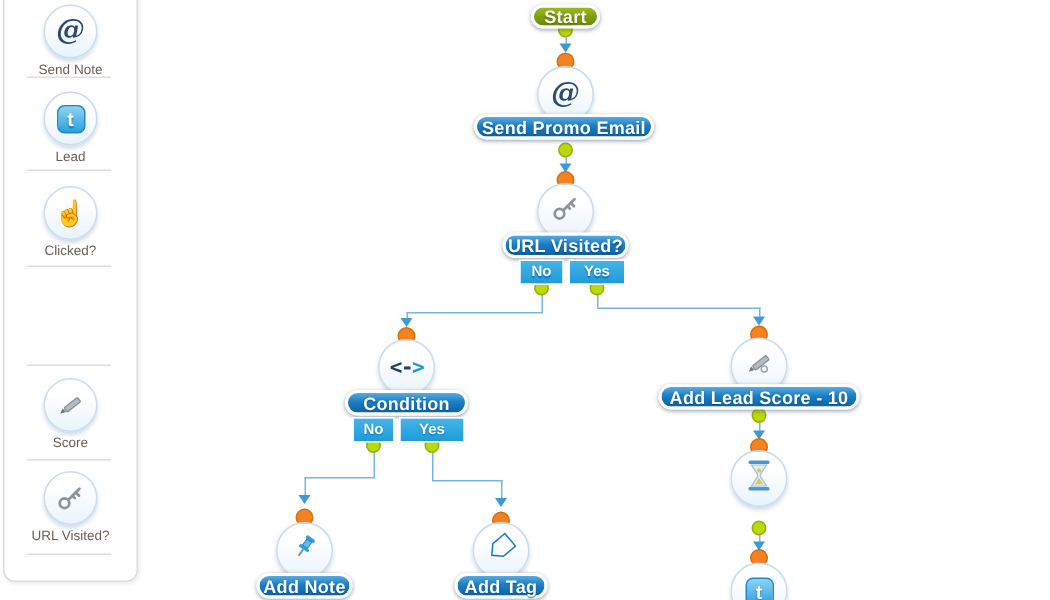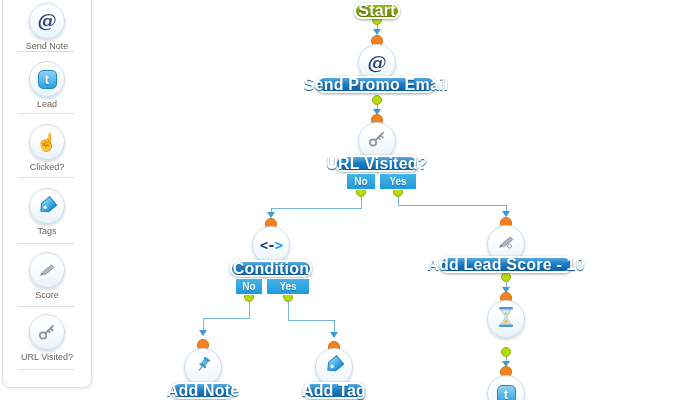--- a/index.html
+++ b/index.html
@@ -19,21 +19,21 @@
   .plabel{font-size:9px;color:#695f55;text-align:center;width:100%}
   .pdiv{position:absolute;left:15px;width:56px;height:1px;background:#ddd}
 
   
   .node{position:absolute;width:38px;height:38px;border-radius:50%;border:1px solid #c7dcee;
     background:linear-gradient(180deg,#ffffff 30%,#e9f3fb);
     box-shadow:0 2px 3px rgba(120,150,180,.35);
     display:flex;align-items:center;justify-content:center}
   .pill{position:absolute;height:17px;border:2px solid #fff;border-radius:10px;
     display:flex;align-items:center;justify-content:center;
-    font-size:16px;font-weight:bold;color:#fff;letter-spacing:.2px;white-space:nowrap;
+    font-size:12px;font-weight:bold;color:#fff;letter-spacing:.2px;white-space:nowrap;
     box-shadow:0 1px 3px rgba(40,70,100,.5)}
   .pill.blue{background:linear-gradient(180deg,#58abde,#1b7ec7 45%,#0e63a6);
     text-shadow:0 1px 1px #09507f}
   .pill.green{height:16px;background:linear-gradient(180deg,#9cbb22,#7d9d07 55%,#6b8a03);
     text-shadow:0 1px 1px #55660a}
   .bbox{position:absolute;height:17px;background:linear-gradient(180deg,#43b4e9,#1f9bdb);
     border:1px solid #fff;display:flex;align-items:center;justify-content:center;
     font-size:10px;font-weight:bold;color:#fff;text-shadow:0 1px 1px #0c6ea6}
 
   
@@ -83,37 +83,20 @@
     <div class="pdiv" style="top:116px"></div>
 
     <div class="pitem" style="top:127px">
       <div class="picon">
         <span class="click">☝</span>
       </div>
       <div class="plabel">Clicked?</div>
     </div>
     <div class="pdiv" style="top:180px"></div>
 
-    <div class="pitem" style="top:191px">
-      <div class="picon">
-        <svg width="22" height="22" viewBox="0 0 22 22">
-          <defs>
-              <linearGradient id="tg" x1="0" y1="0" x2="0" y2="1">
-            <stop offset="0" stop-color="#7ed0f6"></stop>
-                <stop offset="1" stop-color="#1e8fd0"></stop>
-          </linearGradient>
-            </defs>
-          <g transform="rotate(-40 11 11)">
-            <path d="M3 11 L8.5 5.5 H19 V16.5 H8.5 Z" fill="url(#tg)" stroke="#1779bd" stroke-width="1"></path>
-            <circle cx="8.8" cy="11" r="1.6" fill="#fff"></circle>
-          </g>
-        </svg>
-      </div>
-      <div class="plabel">Tags</div>
-    </div>
     <div class="pdiv" style="top:246px"></div>
 
     <div class="pitem" style="top:255px">
       <div class="picon">
         <svg width="20" height="20" viewBox="0 0 20 20">
           <rect x="5.5" y="8.2" width="11.5" height="3.6" rx="0.8" transform="rotate(-38 11 10)" fill="#b3bac1" stroke="#868e96" stroke-width="0.8"></rect>
           <polygon points="3.2,15.8 7,14.6 4.7,12.3" fill="#6f7880"></polygon>
         </svg>
       </div>
       <div class="plabel">Score</div>

